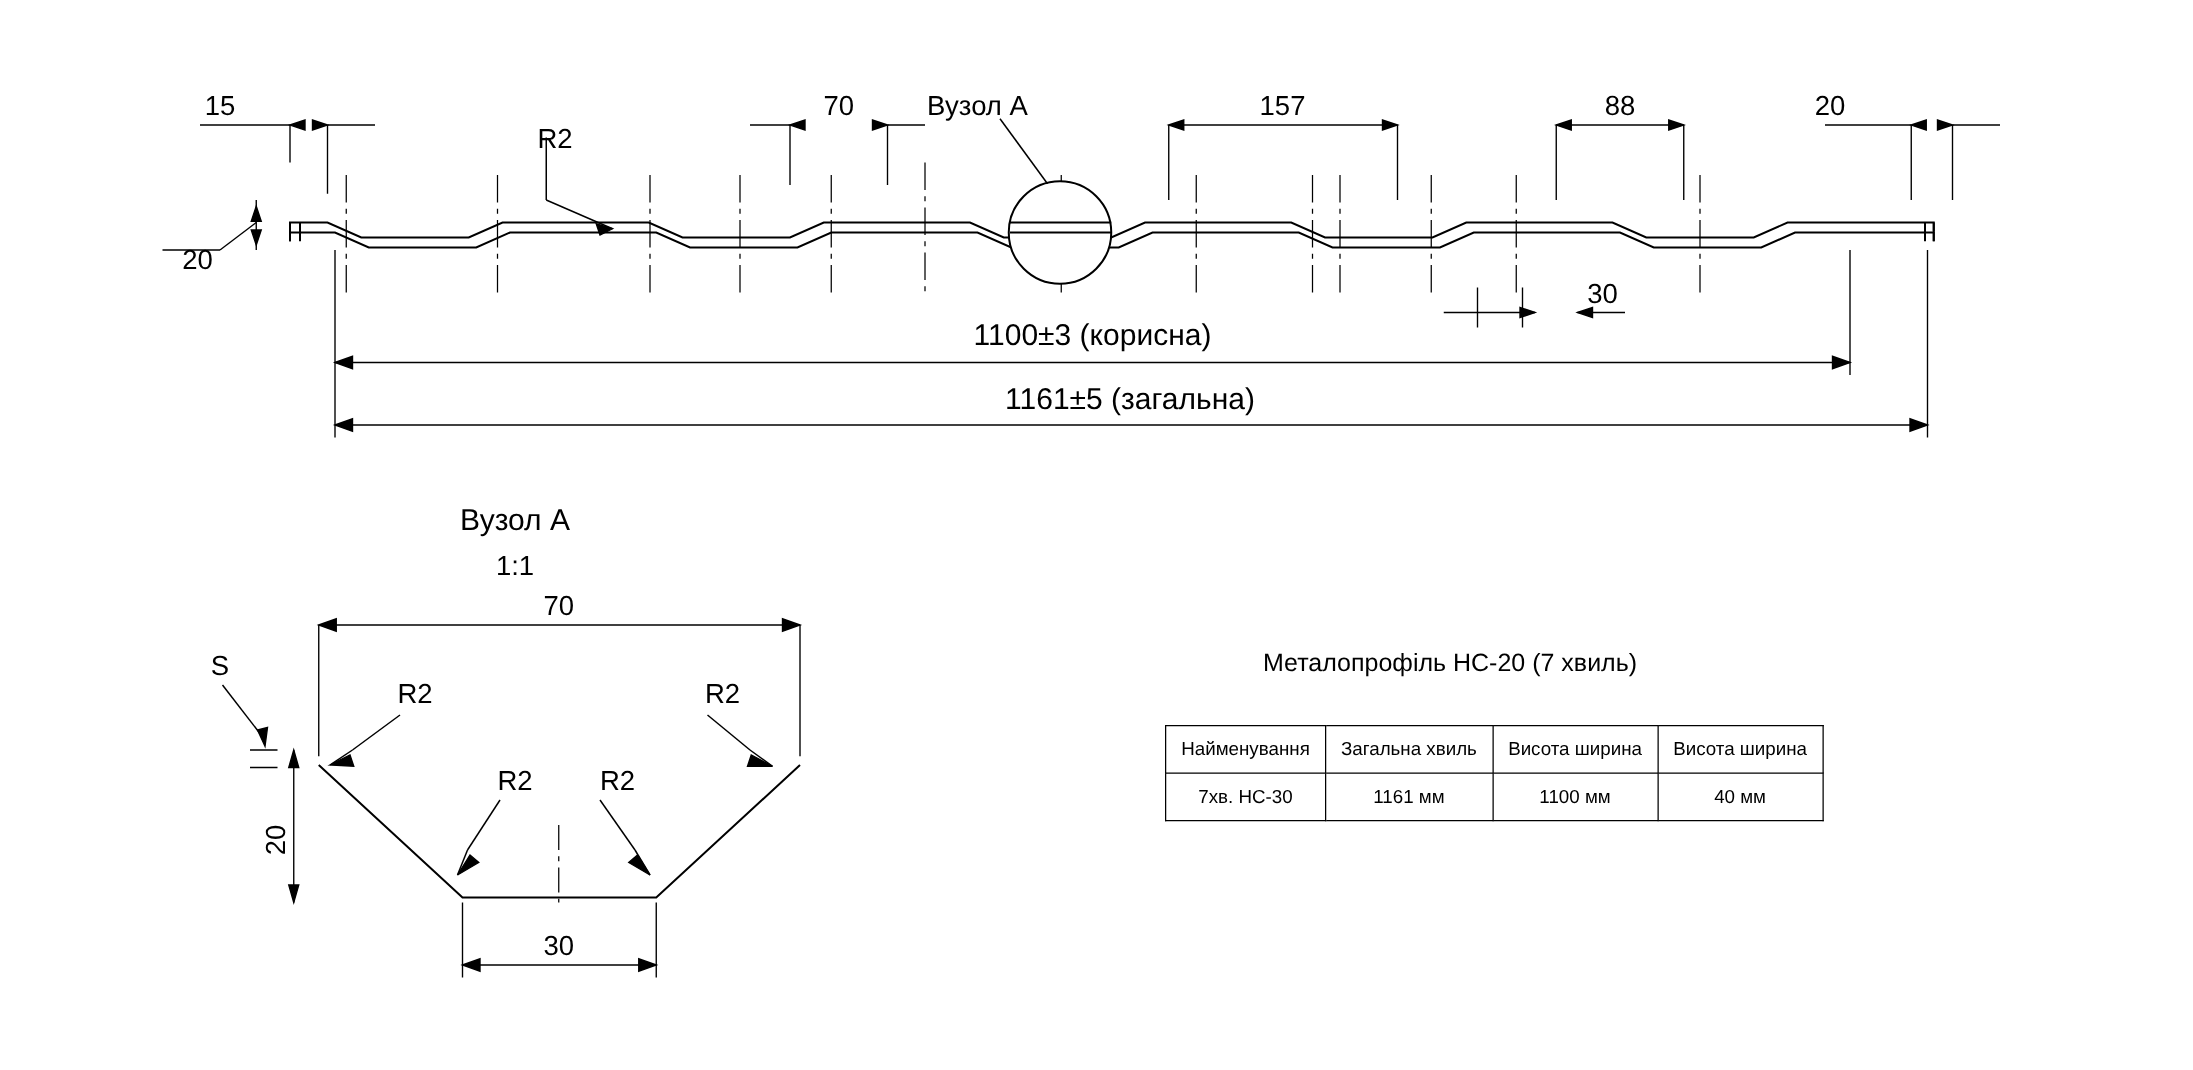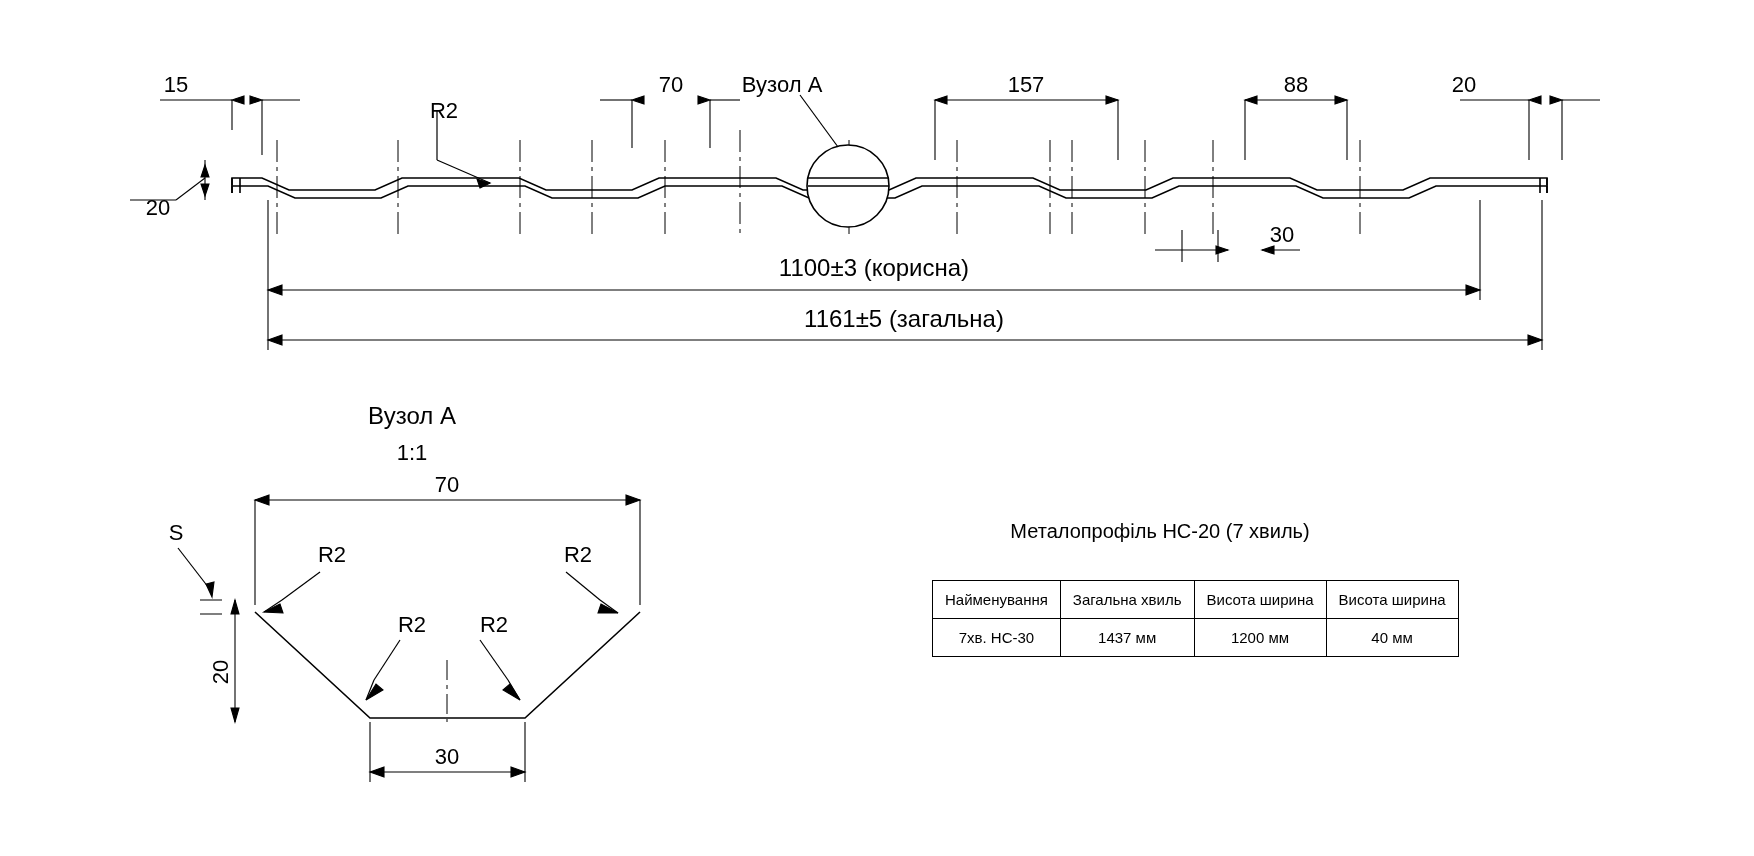--- a/index.html
+++ b/index.html
@@ -240,19 +240,19 @@
       <tr>
         <th>Найменування</th>
         <th>Загальна хвиль</th>
         <th>Висота ширина</th>
         <th>Висота ширина</th>
       </tr>
     </thead>
     <tbody>
       <tr>
         <td>7хв. НС-30</td>
-        <td>1437 мм</td>
-        <td>1200 мм</td>
+        <td>1161 мм</td>
+        <td>1100 мм</td>
         <td>40 мм</td>
       </tr>
     </tbody>
   </table>
 </div>
 
 </body></html>

